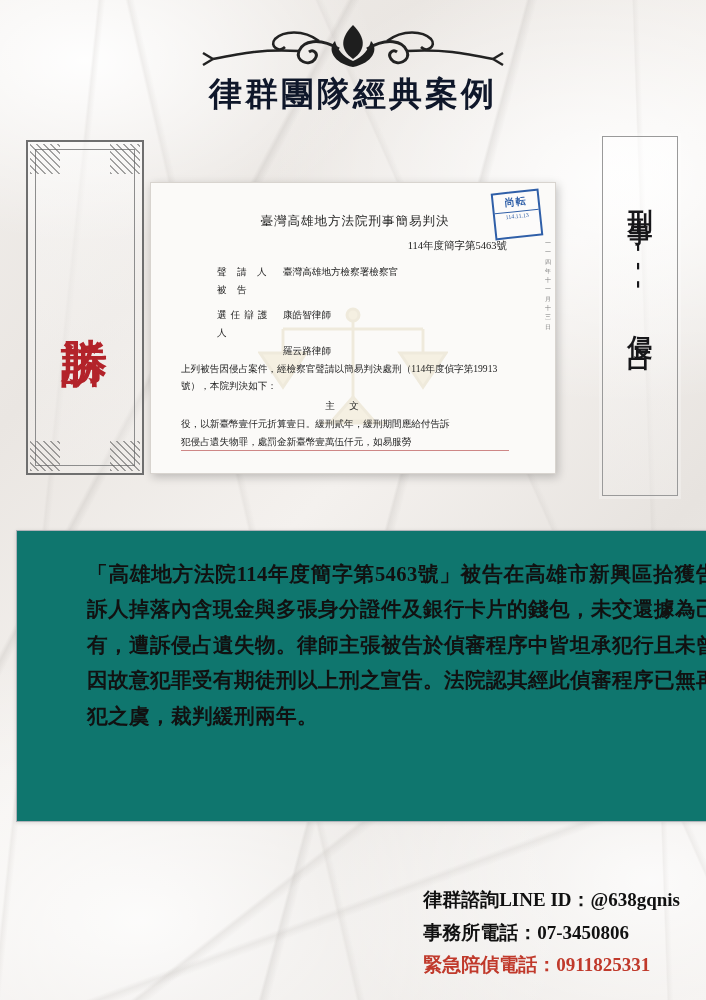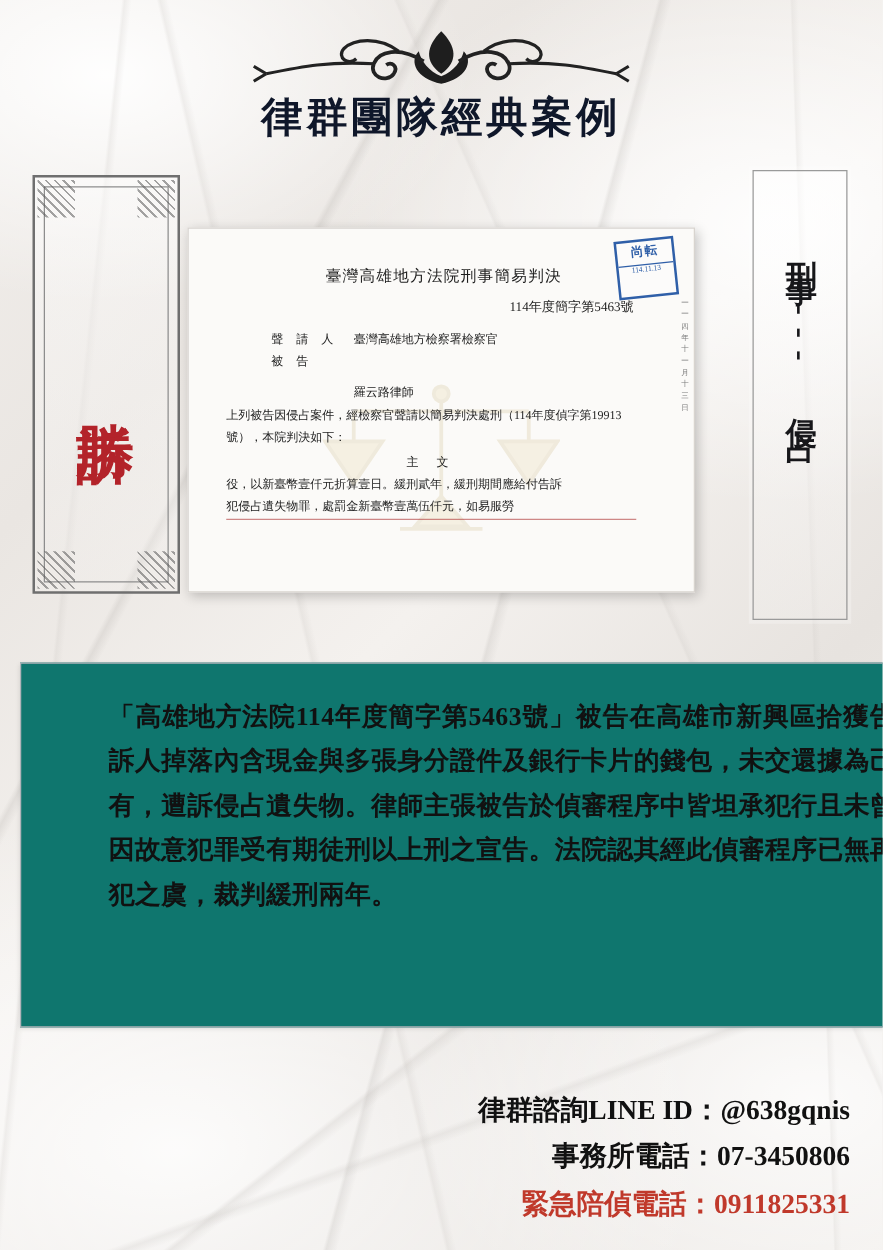--- a/index.html
+++ b/index.html
@@ -245,22 +245,22 @@
     text-align: justify;
     letter-spacing: 0.4px;
     font-family: "Liberation Serif", "DejaVu Serif", serif;
   }
 
   
   .contact {
     position: absolute;
     right: 26px;
     bottom: 18px;
-    text-align: right;
-    font-size: 22px;
+    text-align: left;
+    font-size: 19px;
     line-height: 1.72;
     color: #111;
     font-weight: bold;
   }
   .contact .emerg { color: #c0392b; }
 </style>
 </head>
 <body>
 
 <div class="marble"></div>
@@ -347,20 +347,24 @@
       <div class="doc-row">
         <span class="doc-label">聲 請 人</span>
         <span>臺灣高雄地方檢察署檢察官</span>
       </div>
       <div class="doc-row">
         <span class="doc-label">被 告</span>
         <span></span>
       </div>
       <div style="height:8px"></div>
       <div class="doc-row">
+        <span class="doc-label">選任辯護人</span>
+        <span>康皓智律師</span>
+      </div>
+      <div class="doc-row">
         <span class="doc-label"></span>
         <span>羅云路律師</span>
       </div>
       <div class="doc-p">上列被告因侵占案件，經檢察官聲請以簡易判決處刑（114年度偵字第19913號），本院判決如下：</div>
       <div class="doc-center">主  文</div>
       <div class="doc-sub">役，以新臺幣壹仟元折算壹日。緩刑貳年，緩刑期間應給付告訴</div>
       <div class="doc-sub underline-red">犯侵占遺失物罪，處罰金新臺幣壹萬伍仟元，如易服勞</div>
     </div>
   </div>
 

